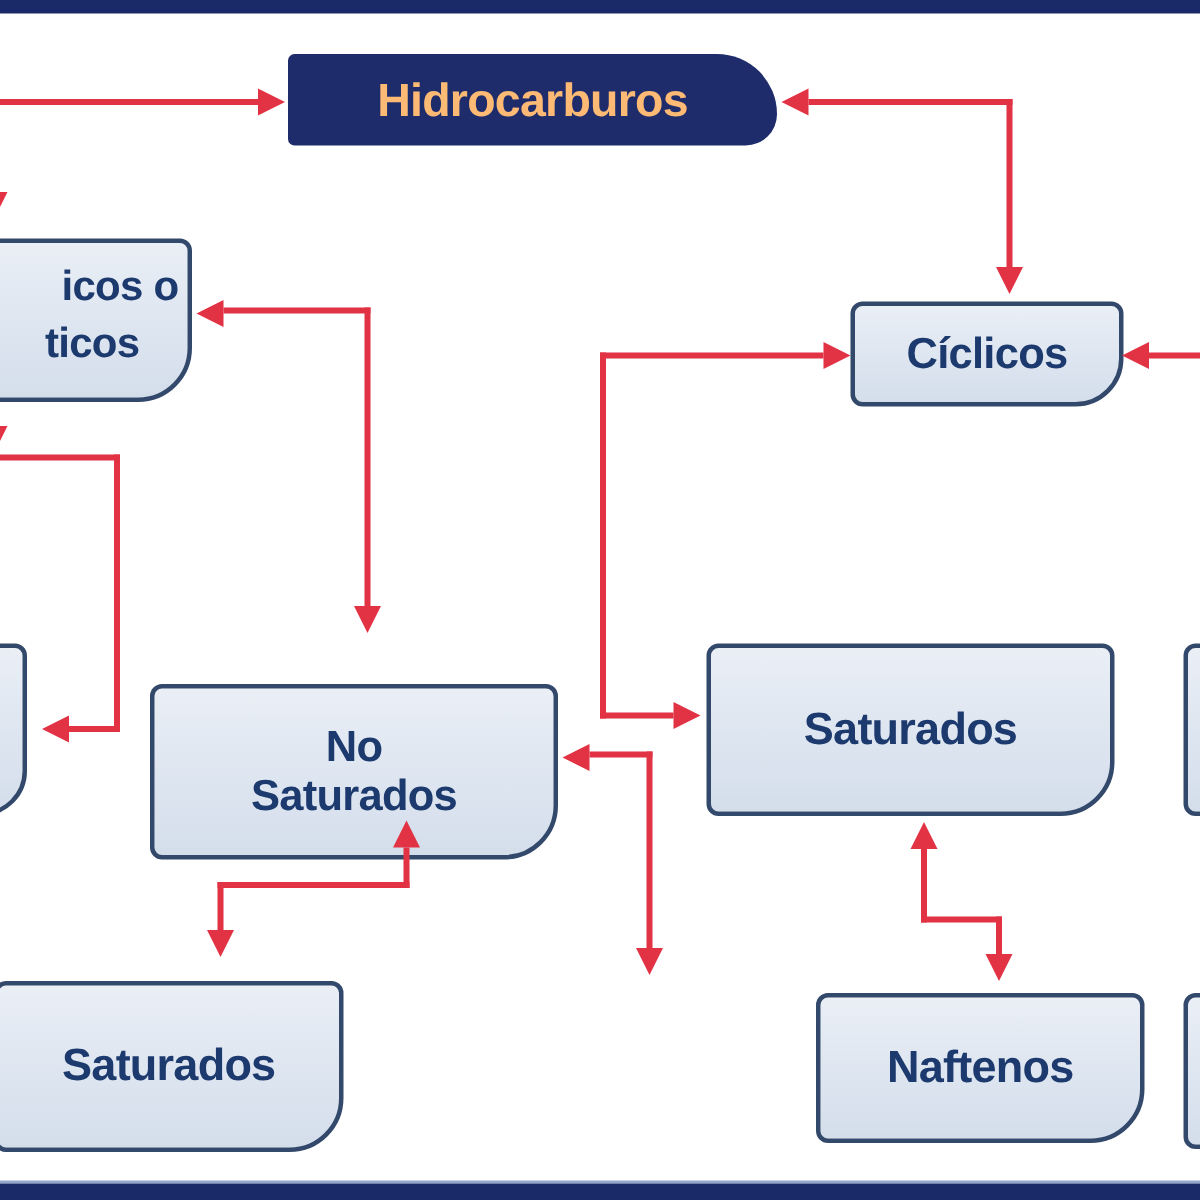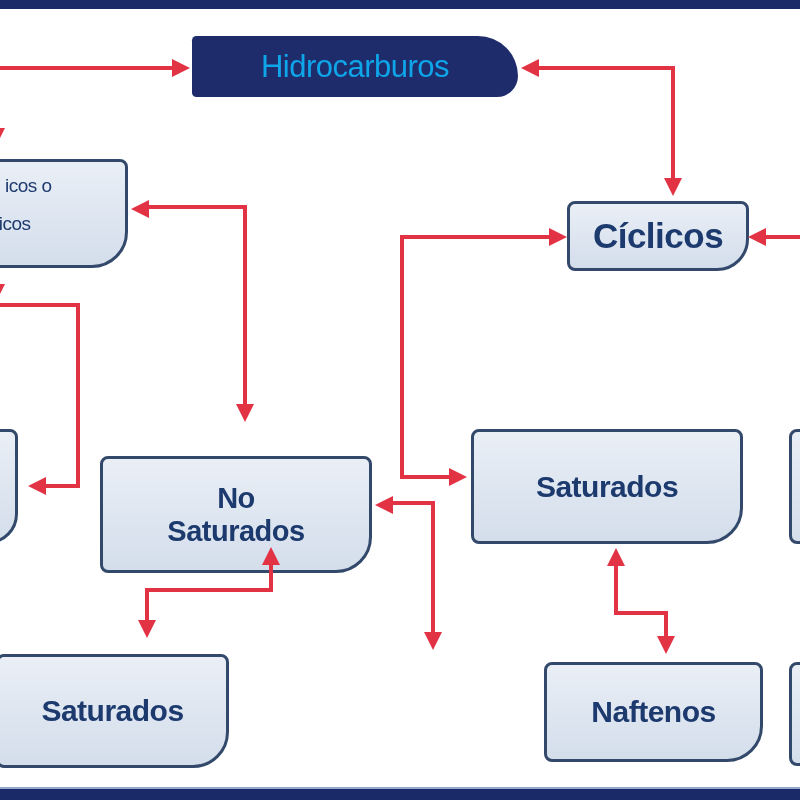--- a/index.html
+++ b/index.html
@@ -16,24 +16,24 @@
     background:linear-gradient(180deg,#eaeff6 0%,#dde5f0 55%,#d4deeb 100%);
     border:3px solid #33496b;
     border-radius:8px 8px 36px 8px;
     display:flex;flex-direction:column;align-items:center;justify-content:center;
     color:#1d3a6e;font-weight:bold;font-size:30px;letter-spacing:-0.5px;
     box-sizing:border-box;text-align:center;line-height:1.12;
   }
   .node-dark{
     position:absolute;background:#1e2c6c;border-radius:5px 46px 24px 5px;
     display:flex;align-items:center;justify-content:center;
-    color:#0ea5e9;font-weight:normal;font-size:31px;letter-spacing:-0.5px;
+    color:#fdba74;font-weight:bold;font-size:31px;letter-spacing:-0.5px;
     box-sizing:border-box;
   }
-  .frag-line{position:absolute;white-space:nowrap;font-size:19px;font-weight:normal;color:#1d3a6e;}
+  .frag-line{position:absolute;white-space:nowrap;font-size:28px;font-weight:bold;color:#1d3a6e;margin-left:36px;}
 
   
   .hl,.vl{position:absolute;background:#e23345;}
   .hl{height:4px;}
   .vl{width:4px;}
   .head{position:absolute;width:0;height:0;}
   .head.r{border-left:18px solid #e23345;border-top:9px solid transparent;border-bottom:9px solid transparent;}
   .head.l{border-right:18px solid #e23345;border-top:9px solid transparent;border-bottom:9px solid transparent;}
   .head.d{border-top:18px solid #e23345;border-left:9px solid transparent;border-right:9px solid transparent;}
   .head.u{border-bottom:18px solid #e23345;border-left:9px solid transparent;border-right:9px solid transparent;}
@@ -49,21 +49,21 @@
 
   <div class="node-dark" style="left:192px;top:36px;width:326px;height:61px;">
     <span>Hidrocarburos</span>
   </div>
 
   <div class="node" style="left:-62px;top:159px;width:190px;height:109px;">
     <span class="frag-line" style="left:64px;top:13px;">icos o</span>
     <span class="frag-line" style="left:53px;top:51px;">ticos</span>
   </div>
 
-  <div class="node" style="left:567px;top:201px;width:182px;height:70px;font-size:35px;border-radius:8px 8px 32px 8px;">
+  <div class="node" style="left:567px;top:201px;width:182px;height:70px;font-size:29px;border-radius:8px 8px 32px 8px;">
     <span>Cíclicos</span>
   </div>
 
   <div class="node" style="left:-44px;top:429px;width:62px;height:115px;border-radius:8px 8px 30px 8px;"></div>
 
   <div class="node" style="left:100px;top:428px;width:272px;height:117px;font-size:29px;margin-top:28px;">
     <span>No</span>
     <span>Saturados</span>
   </div>
 

